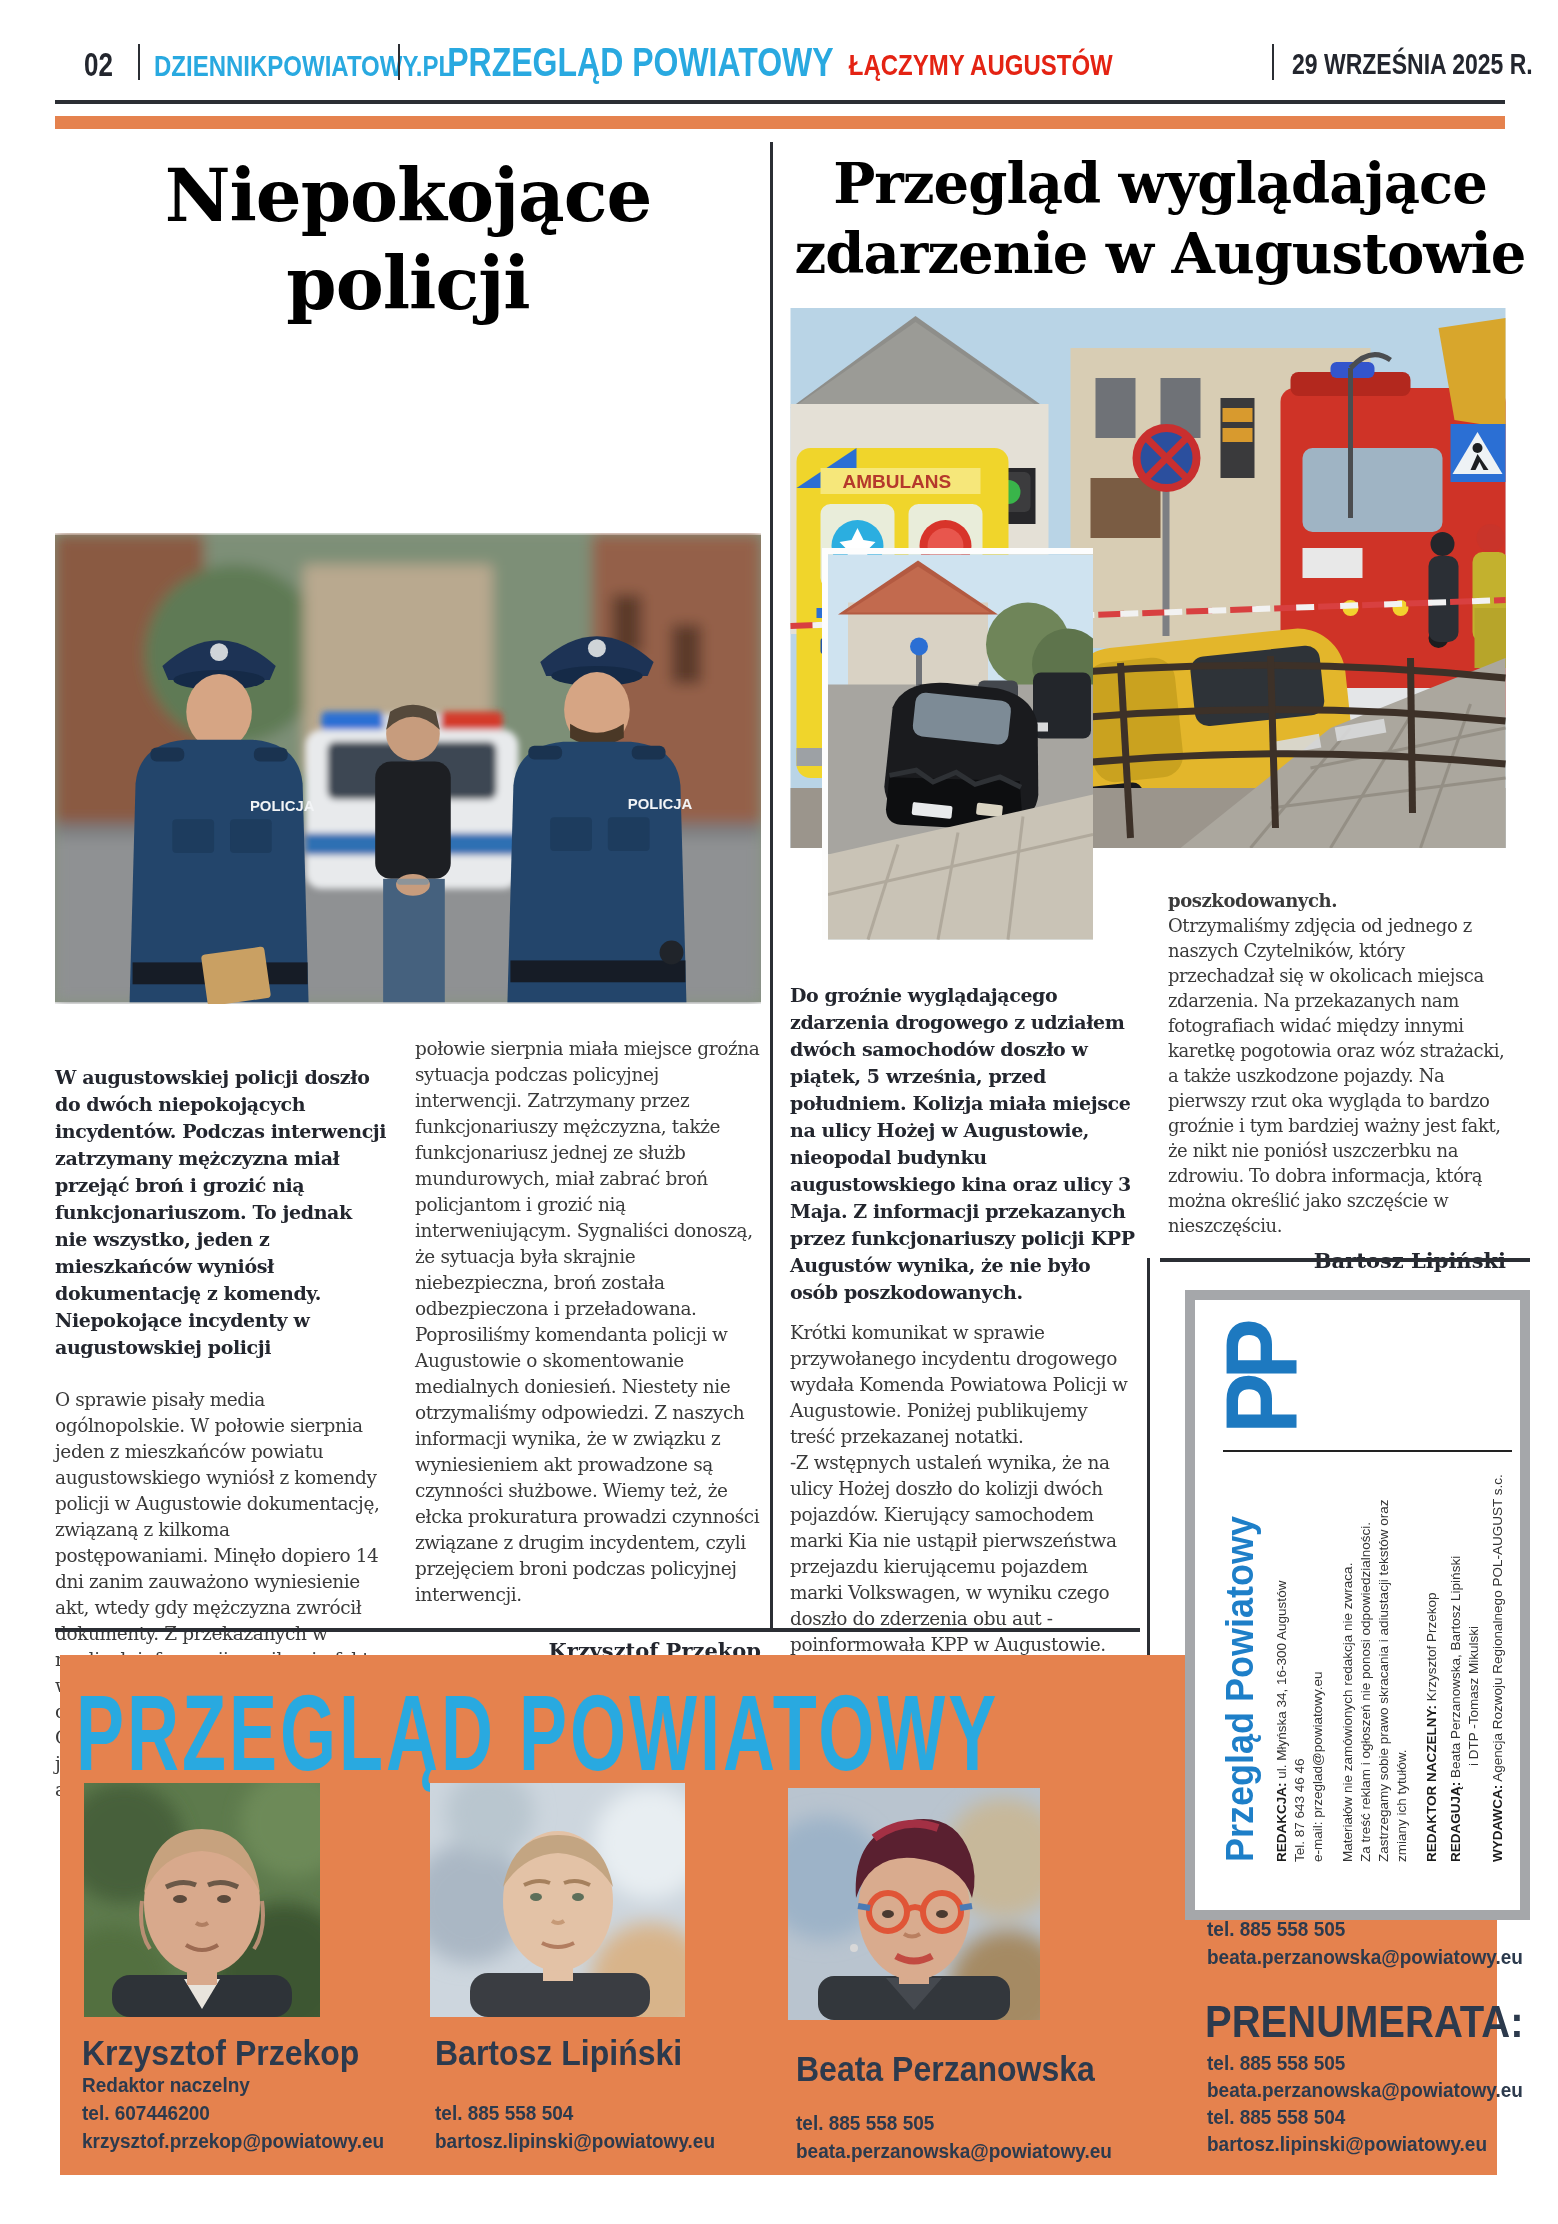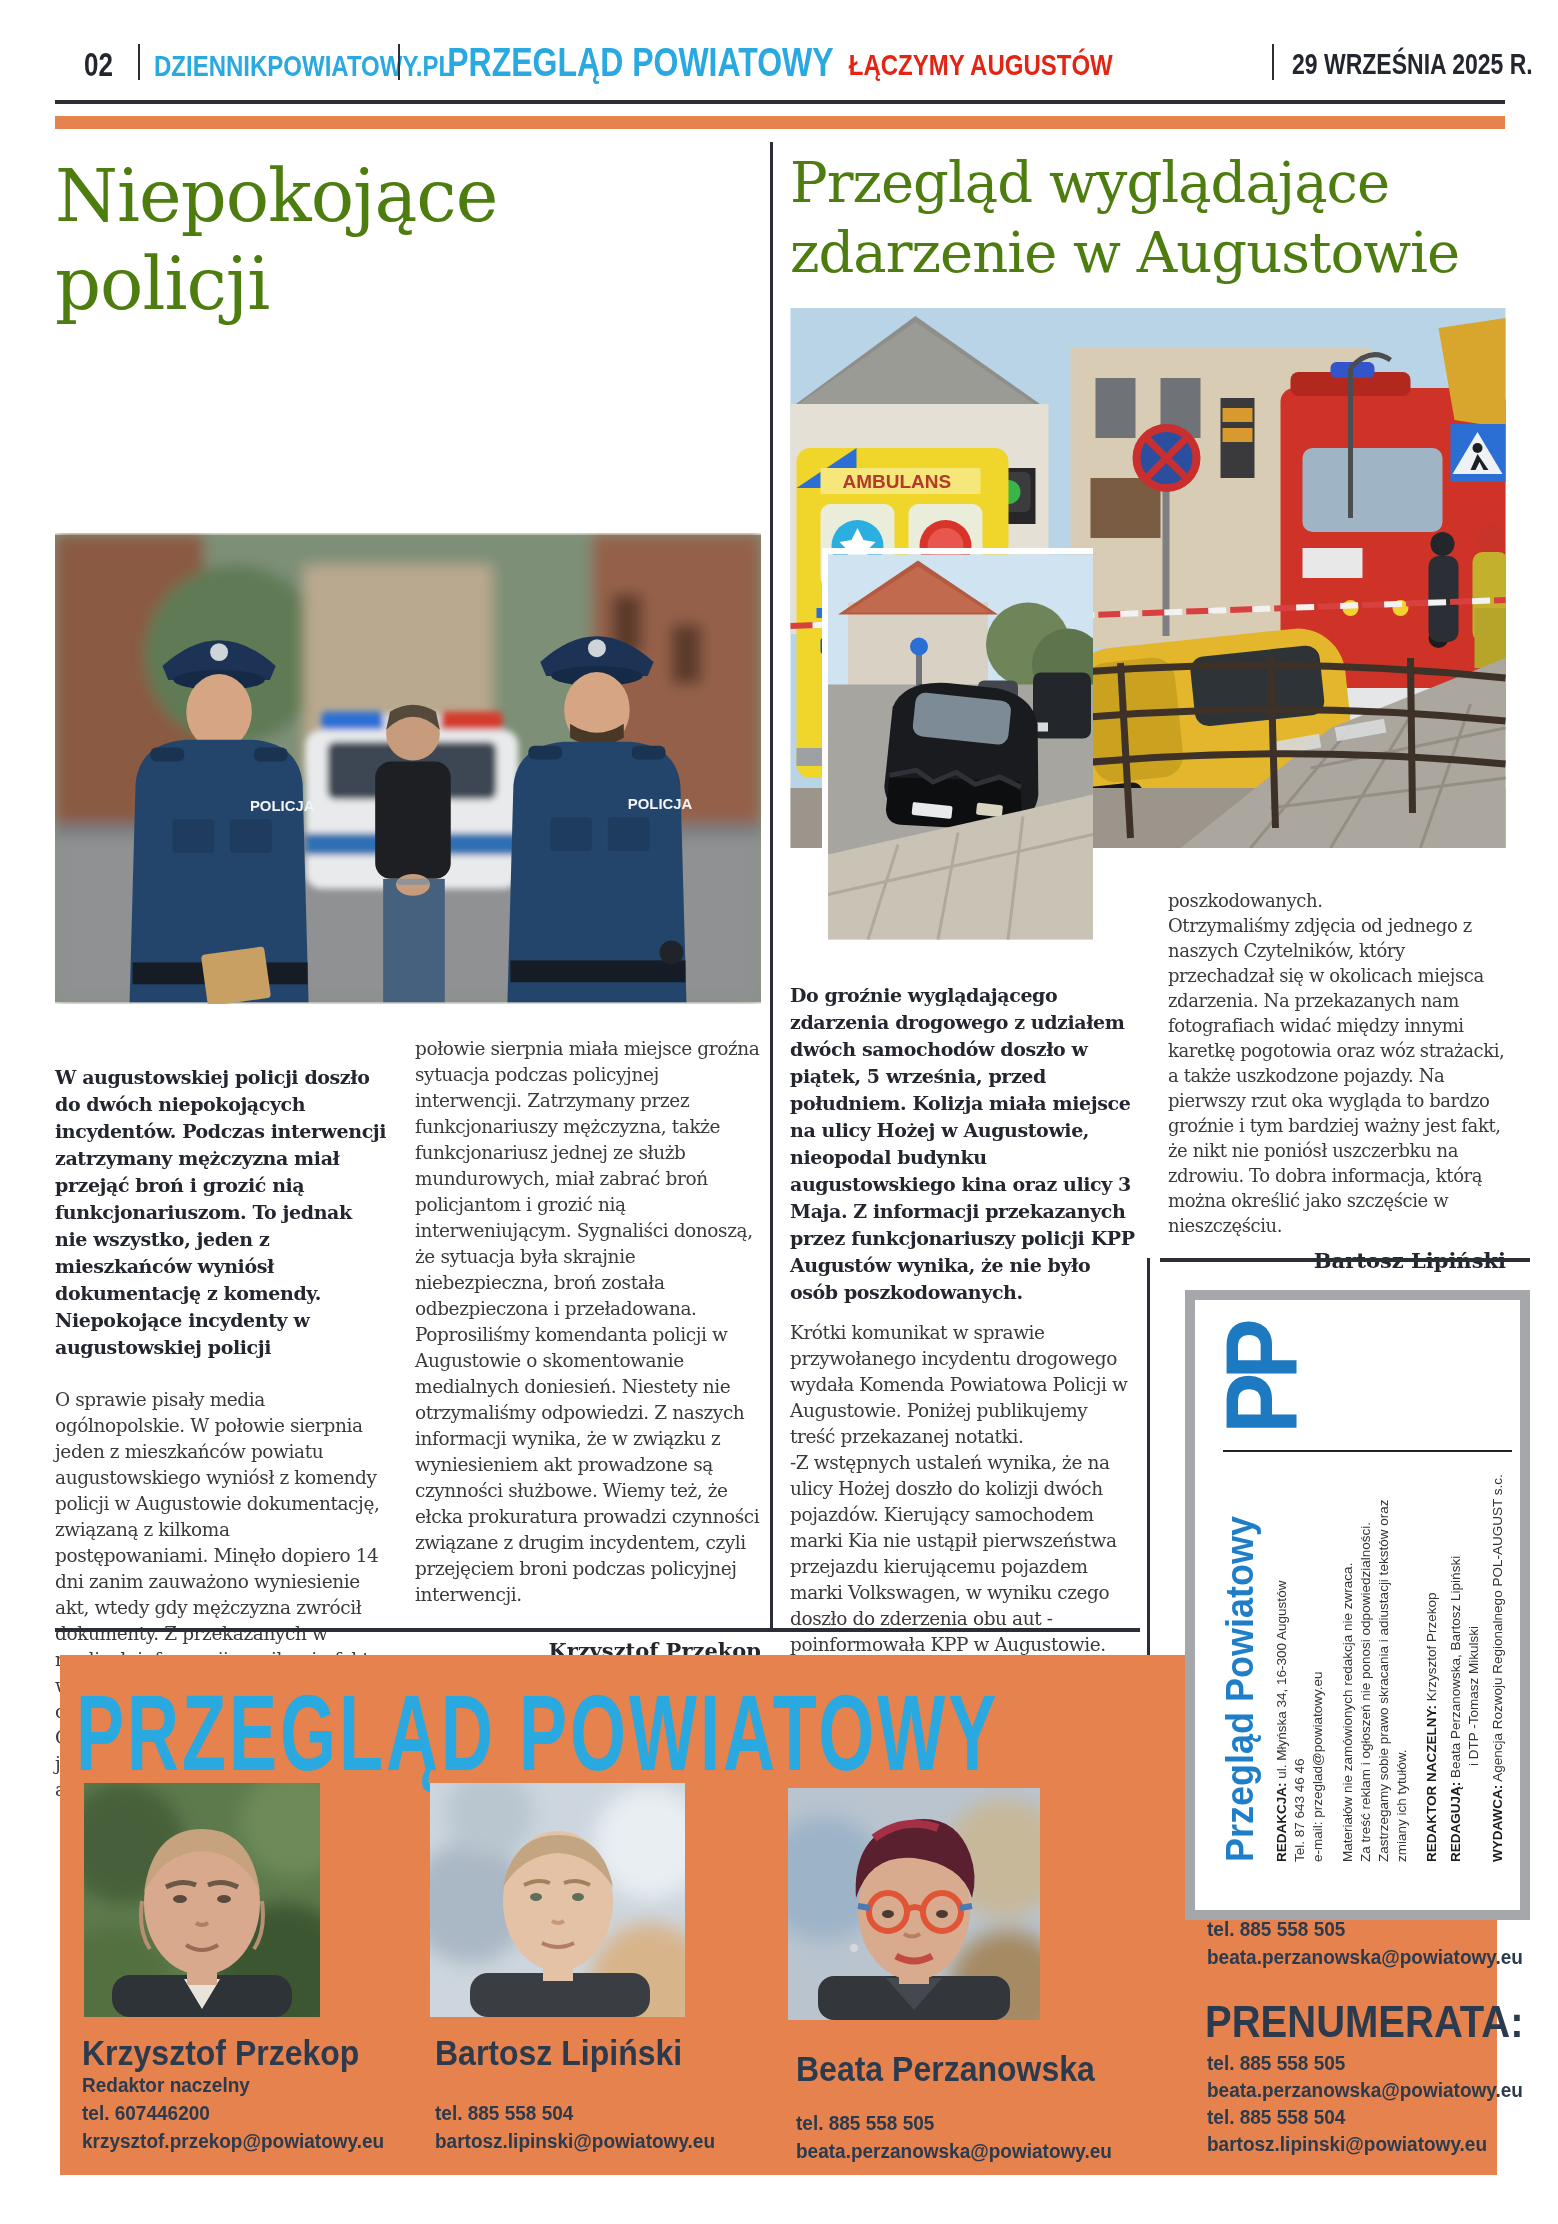--- a/index.html
+++ b/index.html
@@ -6,21 +6,21 @@
   #page{position:relative;width:1558px;height:2224px;background:#ffffff;overflow:hidden;
         font-family:"DejaVu Serif",serif;}
   .abs{position:absolute;}
   
   .hdr-txt{font-family:"Liberation Sans",sans-serif;font-weight:bold;transform:scaleY(1.25);
            transform-origin:top left;white-space:nowrap;}
   .hdr-div{width:2px;background:#2b2e34;}
   .rule{background:#2b2e34;}
   .orangebar{background:#e5824e;}
   
-  .headline{font-family:"DejaVu Serif",serif;font-weight:normal;color:#4d7c0f;
+  .headline{font-family:"DejaVu Serif",serif;font-weight:bold;color:#000000;text-align:center;
             letter-spacing:-1px;}
   
   .col p{margin:0;}
   .lead{font-weight:bold;color:#23262e;font-size:19px;line-height:27px;letter-spacing:-0.4px;}
   .bodytxt{color:#3a3a3a;font-size:18.5px;line-height:26px;letter-spacing:-0.4px;}
   .byline{font-weight:bold;color:#23262e;font-size:21px;text-align:right;}
   
   #footer{background:#e5824e;}
   .brand{font-family:"Liberation Sans",sans-serif;font-weight:bold;color:#29a9e0;
          font-size:72px;letter-spacing:3px;transform:scaleY(1.5);transform-origin:top left;white-space:nowrap;}
@@ -336,21 +336,21 @@
       </g>
     </svg>
   </div>
 
   <div class="abs col" style="left:790px;top:982px;width:346px;">
     <p class="lead">Do groźnie wyglądającego zdarzenia drogowego z udziałem dwóch samochodów doszło w piątek, 5 września, przed południem. Kolizja miała miejsce na ulicy Hożej w Augustowie, nieopodal budynku augustowskiego kina oraz ulicy 3 Maja. Z informacji przekazanych przez funkcjonariuszy policji KPP Augustów wynika, że nie było osób poszkodowanych.</p>
     <p class="bodytxt" style="margin-top:14px;">Krótki komunikat w sprawie przywołanego incydentu drogowego wydała Komenda Powiatowa Policji w Augustowie. Poniżej publikujemy treść przekazanej notatki.</p>
     <p class="bodytxt">-Z wstępnych ustaleń wynika, że na ulicy Hożej doszło do kolizji dwóch pojazdów. Kierujący samochodem marki Kia nie ustąpił pierwszeństwa przejazdu kierującemu pojazdem marki Volkswagen, w wyniku czego doszło do zderzenia obu aut -poinformowała KPP w Augustowie. Bardzo istotną informacją przekazaną przez policję jest to, że w wyniku opisywanej kolizji nie było osób</p>
   </div>
   <div class="abs col" style="left:1168px;top:888px;width:338px;">
-    <p class="bodytxt" style="font-size:18px;line-height:25px;">poszkodowanych.</p>
+    <p class="bodytxt" style="font-size:18px;line-height:25px;font-weight:bold;">poszkodowanych.</p>
     <p class="bodytxt" style="font-size:18px;line-height:25px;">Otrzymaliśmy zdjęcia od jednego z naszych Czytelników, który przechadzał się w okolicach miejsca zdarzenia. Na przekazanych nam fotografiach widać między innymi karetkę pogotowia oraz wóz strażacki, a także uszkodzone pojazdy. Na pierwszy rzut oka wygląda to bardzo groźnie i tym bardziej ważny jest fakt, że nikt nie poniósł uszczerbku na zdrowiu. To dobra informacja, którą można określić jako szczęście w nieszczęściu.</p>
     <div class="byline" style="margin-top:10px;">Bartosz Lipiński</div>
   </div>
 
   <div class="abs rule" style="left:1160px;top:1258px;width:370px;height:4px;"></div>
   <div class="abs" style="left:1147px;top:1258px;width:3px;height:660px;background:#2b2e34;"></div>
 
   <div id="footer" class="abs" style="left:60px;top:1655px;width:1437px;height:520px;">
     <div class="abs brand" style="left:16px;top:16px;">PRZEGLĄD POWIATOWY</div>
 

